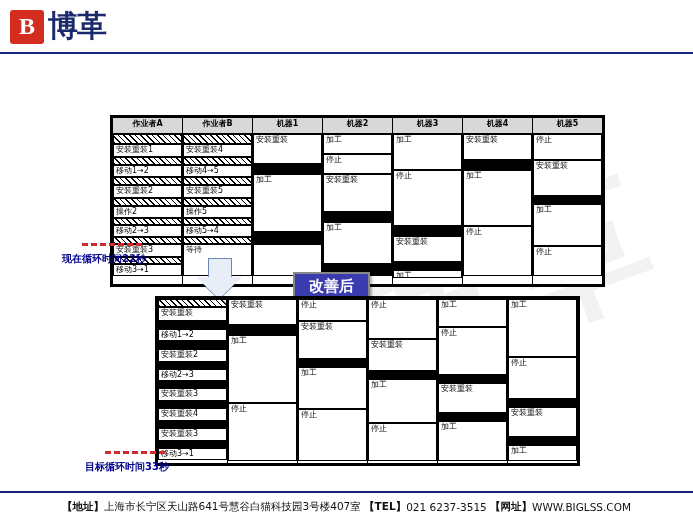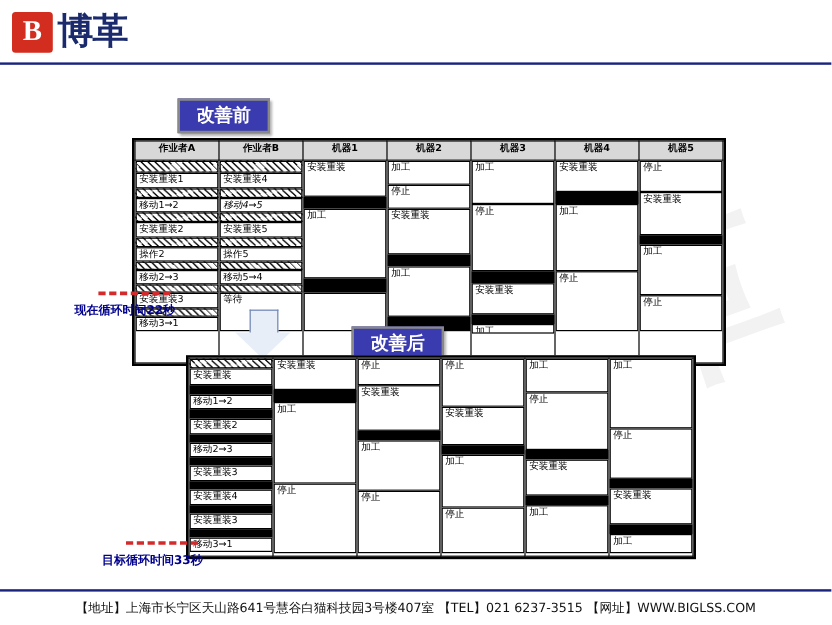--- a/index.html
+++ b/index.html
@@ -137,53 +137,52 @@
   }
 
   
   .footer{
     position:absolute;left:0;bottom:0;width:693px;height:28px;
     border-top:2px solid #1a237e;
     display:flex;align-items:center;justify-content:center;
     font-size:10.5px;color:#111;
     font-family:"DejaVu Sans",sans-serif;
   }
-  .footer .bk{font-weight:normal;}
+  .footer .bk{font-weight:bold;}
 </style>
 </head>
 <body>
 
 <div class="slide">
 
   <div class="watermark">博革</div>
 
   <div class="header">
     <div class="logo">
       <div class="logo-mark">B</div>
       <div class="logo-text">博革</div>
     </div>
   </div>
 
-  <div class="banner before">改善前</div>
 
   <div class="chart top">
     <table class="grid">
       <tbody>
           <tr>
         <th class="colhead">作业者A</th>
         <th class="colhead">作业者B</th>
         <th class="colhead">机器1</th>
         <th class="colhead">机器2</th>
         <th class="colhead">机器3</th>
         <th class="colhead">机器4</th>
         <th class="colhead">机器5</th>
       </tr>
       <tr>
         <td class="colcell">
-              <div class="inner" style="height:168px">
+              <div class="inner" style="height:150px">
                 <div class="blk b-hatch" style="top: 0px; height: 10px;"></div>
                 <div class="blk b-white" style="top: 10px; height: 13px;">安装重装1</div>
                 <div class="blk b-hatch" style="top: 23px; height: 8px;"></div>
                 <div class="blk b-white" style="top: 31px; height: 12px;">移动1→2</div>
                 <div class="blk b-hatch" style="top: 43px; height: 8px;"></div>
                 <div class="blk b-white" style="top: 51px; height: 13px;">安装重装2</div>
                 <div class="blk b-hatch" style="top: 64px; height: 8px;"></div>
                 <div class="blk b-white" style="top: 72px; height: 12px;">操作2</div>
                 <div class="blk b-hatch" style="top: 84px; height: 7px;"></div>
                 <div class="blk b-white" style="top: 91px; height: 12px;">移动2→3</div>
@@ -191,21 +190,21 @@
                 <div class="blk b-white" style="top: 110px; height: 13px;">安装重装3</div>
                 <div class="blk b-hatch" style="top: 123px; height: 7px;"></div>
                 <div class="blk b-white" style="top: 130px; height: 12px;">移动3→1</div>
               </div>
             </td>
         <td class="colcell">
               <div class="inner" style="height:145px">
                 <div class="blk b-hatch" style="top: 0px; height: 10px;"></div>
                 <div class="blk b-white" style="top: 10px; height: 13px;">安装重装4</div>
                 <div class="blk b-hatch" style="top: 23px; height: 8px;"></div>
-                <div class="blk b-white" style="top: 31px; height: 12px; font-style: italic;">移动4→5</div>
+                <div class="blk b-white" style="top: 31px; height: 12px;">移动4→5</div>
                 <div class="blk b-hatch" style="top: 43px; height: 8px;"></div>
                 <div class="blk b-white" style="top: 51px; height: 13px;">安装重装5</div>
                 <div class="blk b-hatch" style="top: 64px; height: 8px;"></div>
                 <div class="blk b-white" style="top: 72px; height: 12px;">操作5</div>
                 <div class="blk b-hatch" style="top: 84px; height: 7px;"></div>
                 <div class="blk b-white" style="top: 91px; height: 12px;">移动5→4</div>
                 <div class="blk b-hatch" style="top: 103px; height: 7px;"></div>
                 <div class="blk b-white" style="top: 110px; height: 32px;">等待</div>
               </div>
             </td>

